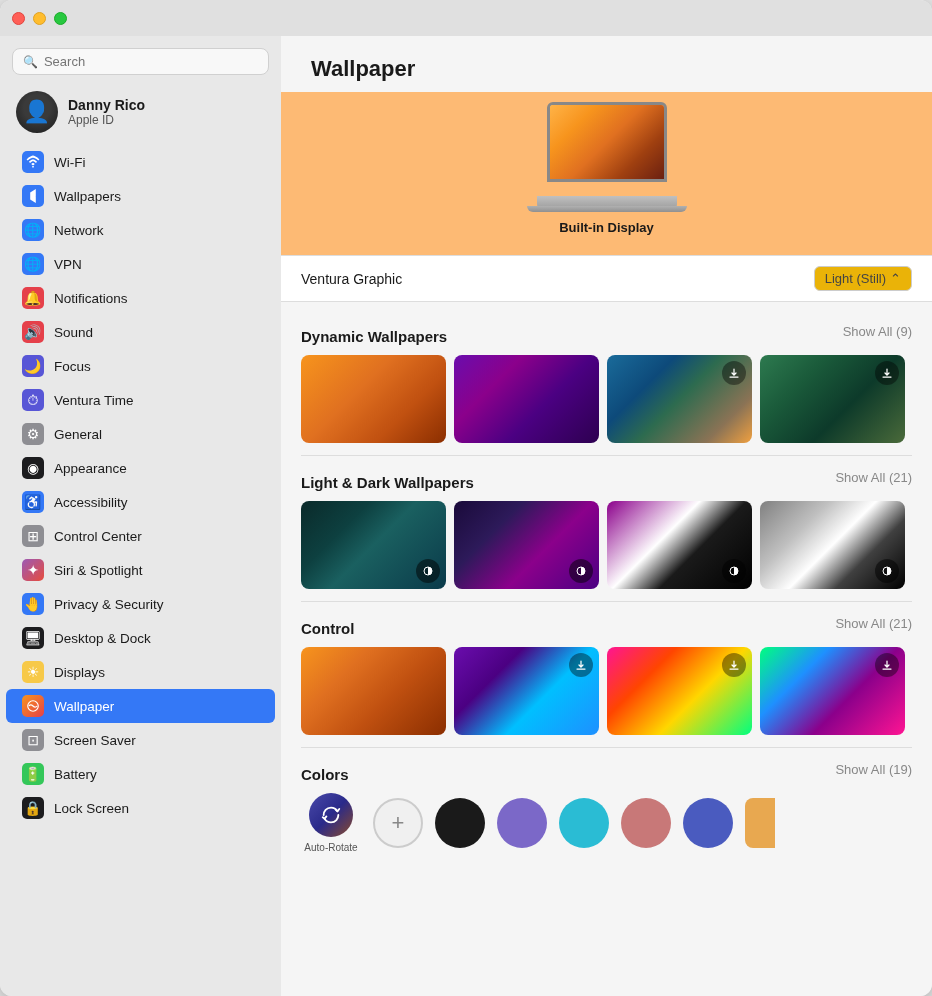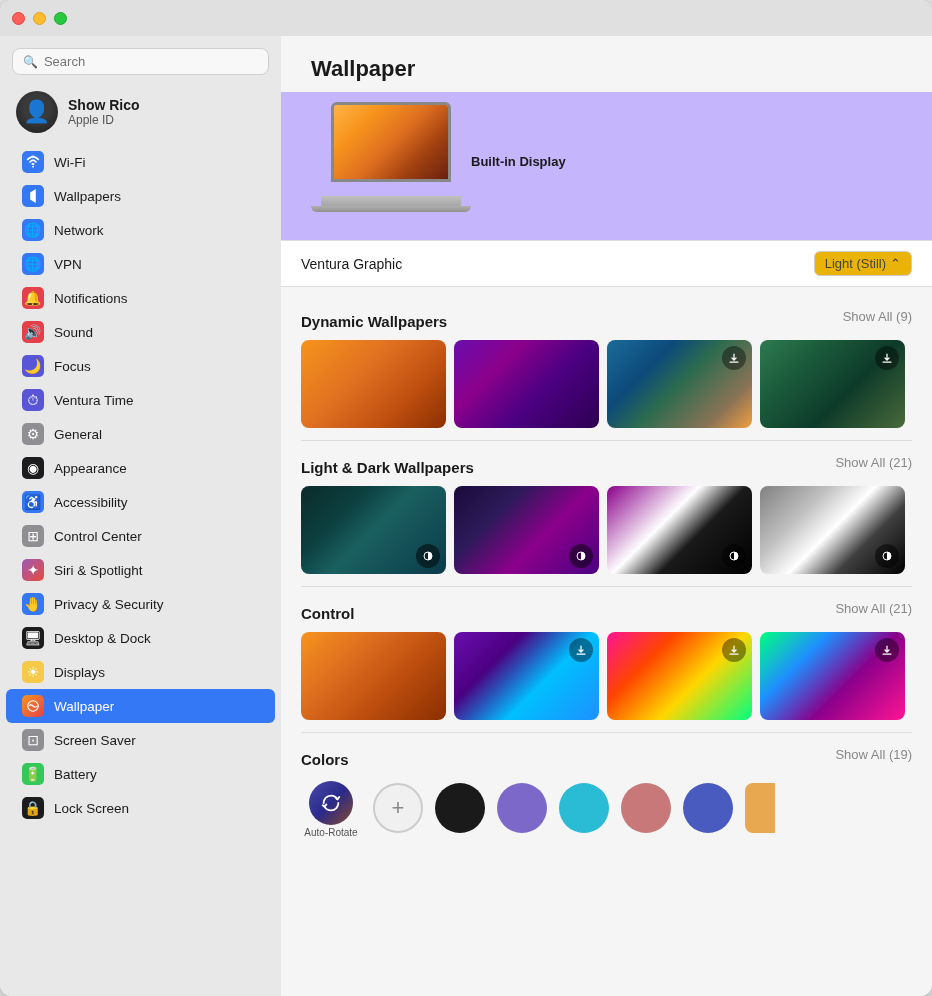--- a/index.html
+++ b/index.html
@@ -166,23 +166,24 @@
     .main-content::-webkit-scrollbar { width: 8px; }
     .main-content::-webkit-scrollbar-thumb { background: #ccc; border-radius: 4px; }
     .page-title {
       font-size: 22px;
       font-weight: 700;
       color: #1a1a1a;
       padding: 20px 30px 10px 30px;
     }
     .display-section {
       display: flex;
+      flex-direction: column;
       align-items: center;
       padding: 10px 30px 20px 30px;
-      background: #c4b5fd;
+      background: #fdba74;
     }
     .laptop-preview {
       width: 160px;
       height: 110px;
       position: relative;
       margin-bottom: 8px;
     }
     .laptop-screen {
       width: 120px;
       height: 80px;
@@ -343,21 +344,21 @@
       border-radius: 50%;
       cursor: pointer;
       flex-shrink: 0;
     }
     .color-auto-rotate {
       width: 60px;
       height: 60px;
       display: flex;
       flex-direction: column;
       align-items: center;
-      justify-content: flex-end;
+      justify-content: space-between;
       gap: 2px;
       cursor: pointer;
       flex-shrink: 0;
     }
     .auto-rotate-icon {
       width: 44px;
       height: 44px;
       background: linear-gradient(135deg, #4a4aaa 0%, #2a2a8a 50%, #8a4a2a 100%);
       border-radius: 50%;
       display: flex;
@@ -408,21 +409,21 @@
       <div class="search-box">
         <span class="search-icon-svg">🔍</span>
         <input class="search-input" type="text" placeholder="Search" style="">
       </div>
 
       <div class="user-profile">
         <div class="avatar">
           <div class="avatar-inner">👤</div>
         </div>
         <div class="user-info">
-          <div class="user-name">Show Rico</div>
+          <div class="user-name">Danny Rico</div>
           <div class="user-subtitle">Apple ID</div>
         </div>
       </div>
 
       <div class="sidebar-item">
         <div class="item-icon icon-wifi">
           <svg width="14" height="14" viewBox="0 0 24 24" fill="white">
             <path d="M1 7.5C5.5 3 10.5 1 12 1s6.5 2 11 6.5L21 9.5C17.5 6 14.5 4.5 12 4.5S6.5 6 3 9.5L1 7.5z"></path>
             <path d="M5 11.5C8 8.5 10 7.5 12 7.5s4 1 7 4L17 13.5C15 11.5 13.5 10.5 12 10.5S9 11.5 7 13.5L5 11.5z"></path>
             <path d="M9 15.5C10.5 14 11 13.5 12 13.5s1.5.5 3 2L13 17.5C12.7 17.2 12.4 17 12 17s-.7.2-1 .5L9 15.5z"></path>

